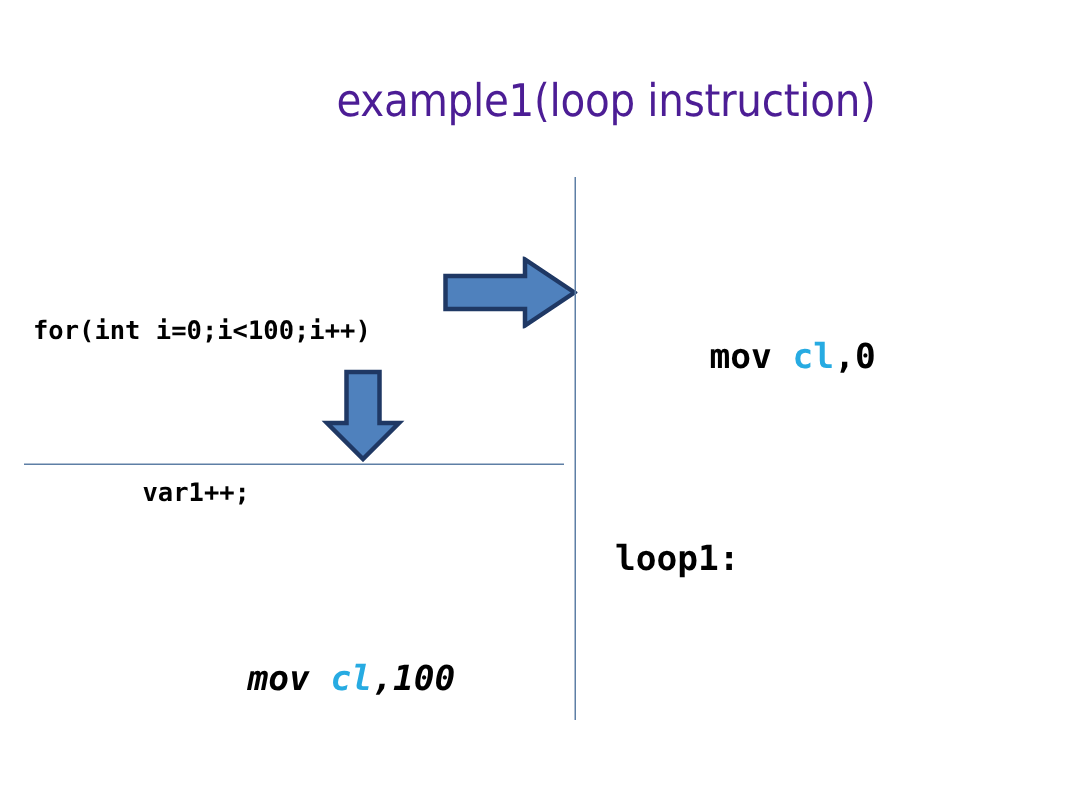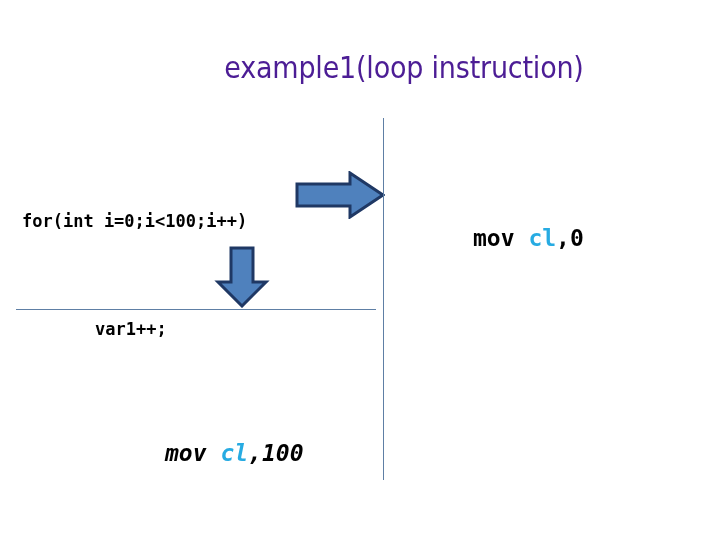--- a/index.html
+++ b/index.html
@@ -121,19 +121,20 @@
   <div class="divider-v"></div>
 
   <div id="asm-left" class="code">
     <div class="indent"><span>mov </span><span class="reg">cl</span><span>,100</span></div>
     
     
   </div>
 
   <div id="asm-right" class="code">
     <div class="indent"><span>mov </span><span class="reg">cl</span><span>,0</span></div>
+    <div>loop1:</div>
     
     
     
     
   </div>
 
 </div>
 
 </body></html>

